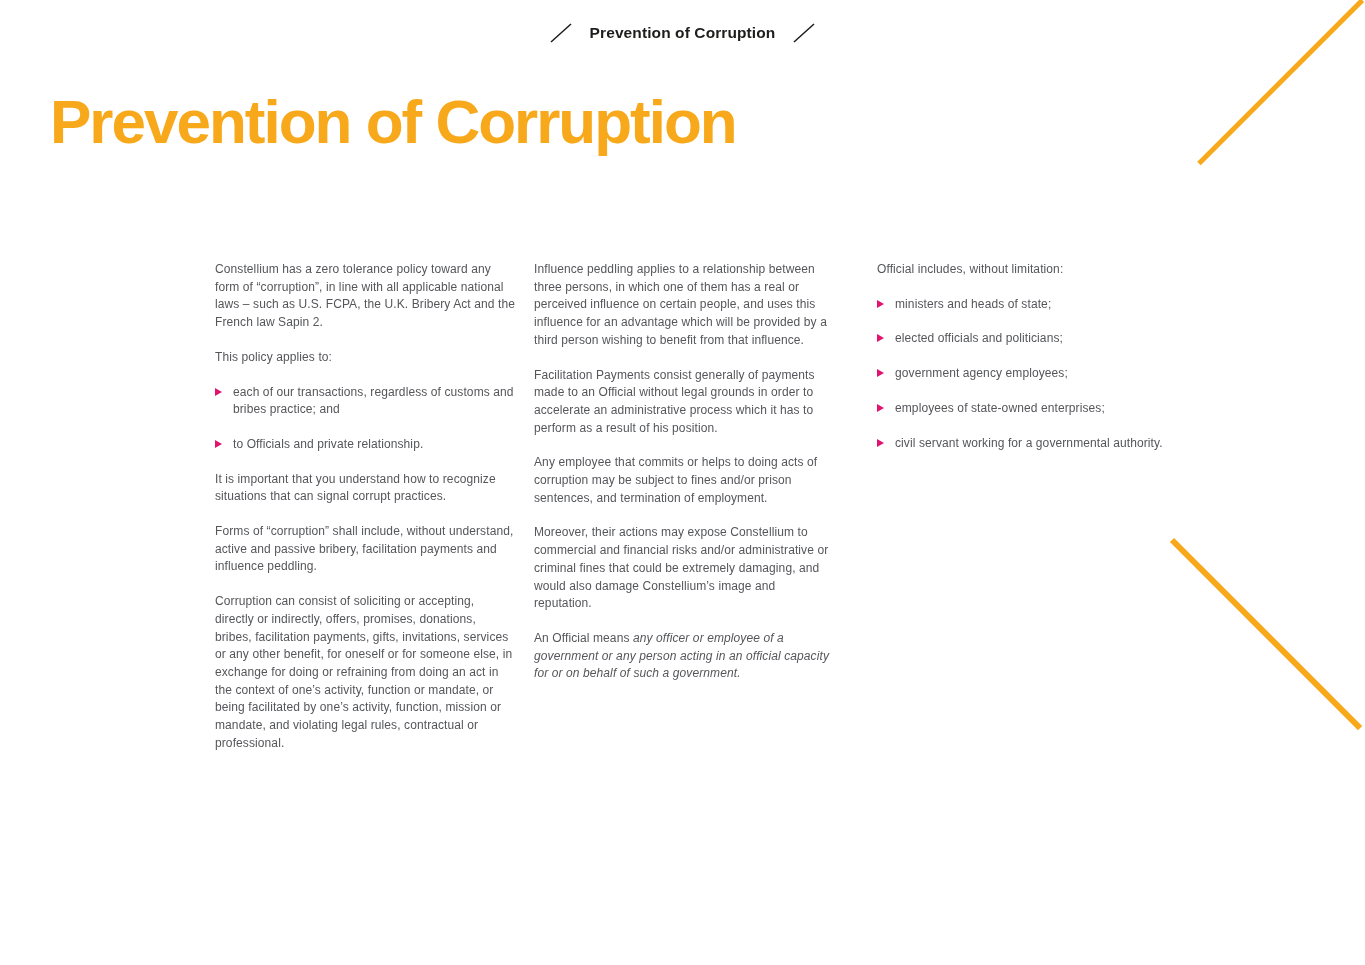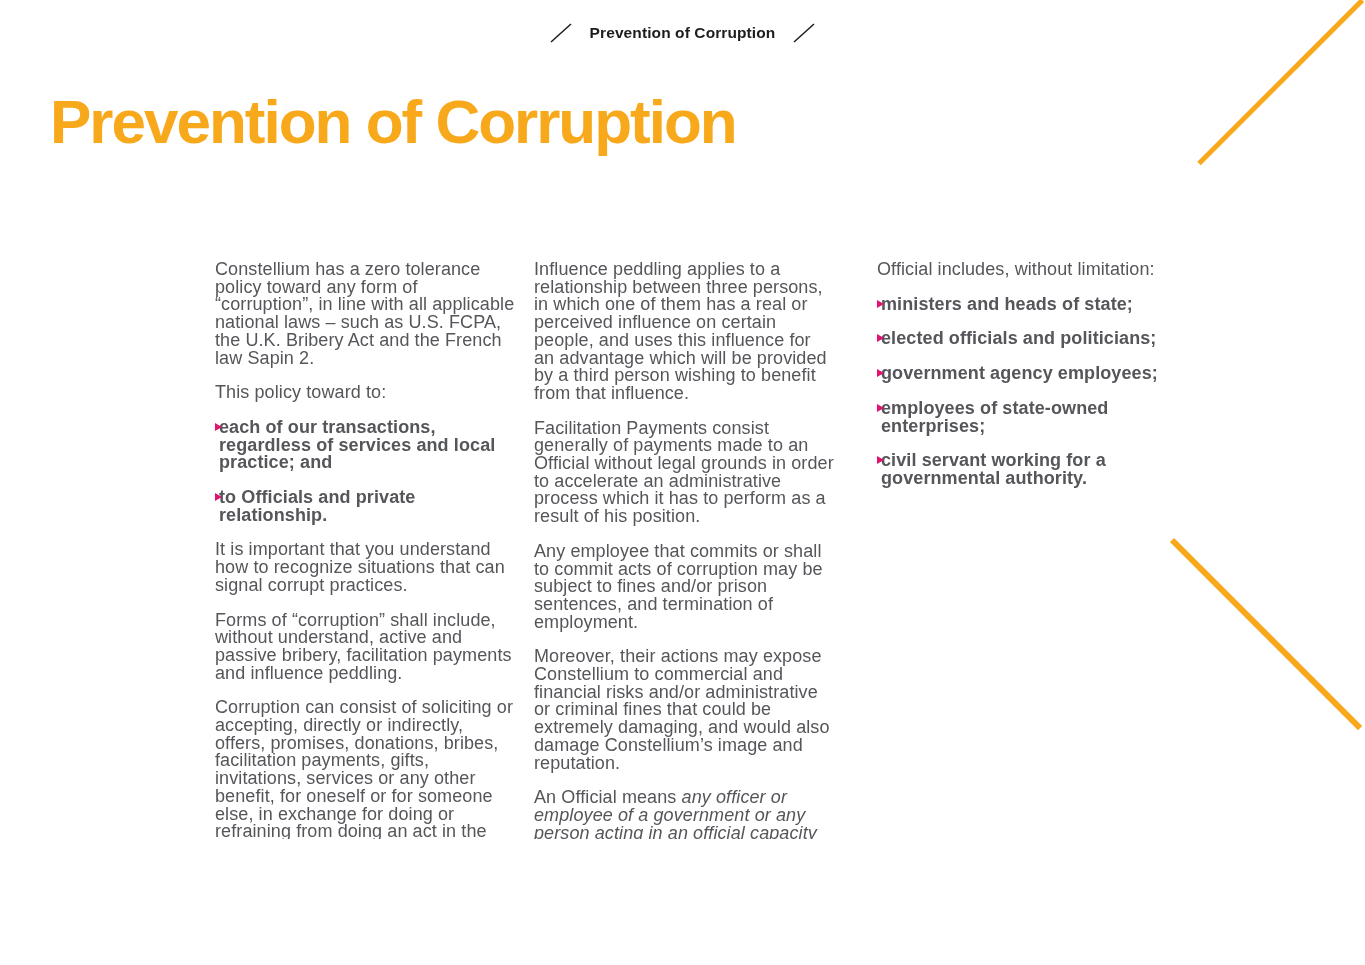--- a/index.html
+++ b/index.html
@@ -24,33 +24,33 @@
   
   .page-title{
     position:absolute;left:50px;top:86px;margin:0;
     font-size:62px;font-weight:700;letter-spacing:-2px;
     color:#F7A81B;white-space:nowrap;
   }
 
   
   .col{
     position:absolute;top:261px;width:300px;
-    font-size:18px;line-height:17.7px;color:#55565a;
+    font-size:12px;line-height:17.7px;color:#55565a;
     letter-spacing:.1px;
   }
   .col-1{left:215px;}
   .col-2{left:534px;}
   .col-3{left:853px;margin-left:24px;}
   .col p{margin:0 0 17px 0;}
   .col p:last-child{margin-bottom:16px;}
   .italic-seg{font-style:italic;}
 
   ul.bullets{list-style:none;margin:0 0 0 0;padding:0;}
   ul.bullets li{
-    position:relative;padding-left:4px;margin:0 0 17px 0;font-weight:bold;
+    position:relative;padding-left:18px;margin:0 0 17px 0;
   }
   .bullet-arrow{
     position:absolute;left:0;top:4px;
     width:0;height:0;
     border-left:7px solid #E0136F;
     border-top:4.5px solid transparent;
     border-bottom:4.5px solid transparent;
   }
 
   
@@ -84,42 +84,42 @@
     <span class="running-title">Prevention of Corruption</span>
     <svg class="slash" width="26" height="22" viewBox="0 0 26 22">
       <line x1="3" y1="20" x2="23" y2="2" stroke="#1d1d1b" stroke-width="1.5"></line>
     </svg>
   </div>
 
   <h1 class="page-title">Prevention of Corruption</h1>
 
   <section class="col col-1">
     <p>Constellium has a zero tolerance policy toward any form of “corruption”, in line with all applicable national laws – such as U.S. FCPA, the U.K. Bribery Act and the French law Sapin 2.</p>
-    <p>This policy toward to:</p>
+    <p>This policy applies to:</p>
     <ul class="bullets">
 
         <li>
           <span class="bullet-arrow"></span>
-          <span>each of our transactions, regardless of services and local practice; and</span>
+          <span>each of our transactions, regardless of customs and bribes practice; and</span>
         </li>
 
         <li>
           <span class="bullet-arrow"></span>
           <span>to Officials and private relationship.</span>
         </li>
       </ul>
     <p>It is important that you understand how to recognize situations that can signal corrupt practices.</p>
     <p>Forms of “corruption” shall include, without understand, active and passive bribery, facilitation payments and influence peddling.</p>
     <p>Corruption can consist of soliciting or accepting, directly or indirectly, offers, promises, donations, bribes, facilitation payments, gifts, invitations, services or any other benefit, for oneself or for someone else, in exchange for doing or refraining from doing an act in the context of one’s activity, function or mandate, or being facilitated by one’s activity, function, mission or mandate, and violating legal rules, contractual or professional.</p>
   </section>
 
   <section class="col col-2">
     <p>Influence peddling applies to a relationship between three persons, in which one of them has a real or perceived influence on certain people, and uses this influence for an advantage which will be provided by a third person wishing to benefit from that influence.</p>
     <p>Facilitation Payments consist generally of payments made to an Official without legal grounds in order to accelerate an administrative process which it has to perform as a result of his position.</p>
-    <p>Any employee that commits or shall to commit acts of corruption may be subject to fines and/or prison sentences, and termination of employment.</p>
+    <p>Any employee that commits or helps to doing acts of corruption may be subject to fines and/or prison sentences, and termination of employment.</p>
     <p>Moreover, their actions may expose Constellium to commercial and financial risks and/or administrative or criminal fines that could be extremely damaging, and would also damage Constellium’s image and reputation.</p>
     <p><span>An Official means </span><span class="italic-seg">any officer or employee of a government or any person acting in an official capacity for or on behalf of such a government.</span></p>
   </section>
 
   <section class="col col-3">
     <p>Official includes, without limitation:</p>
     <ul class="bullets">
 
         <li>
           <span class="bullet-arrow"></span>

